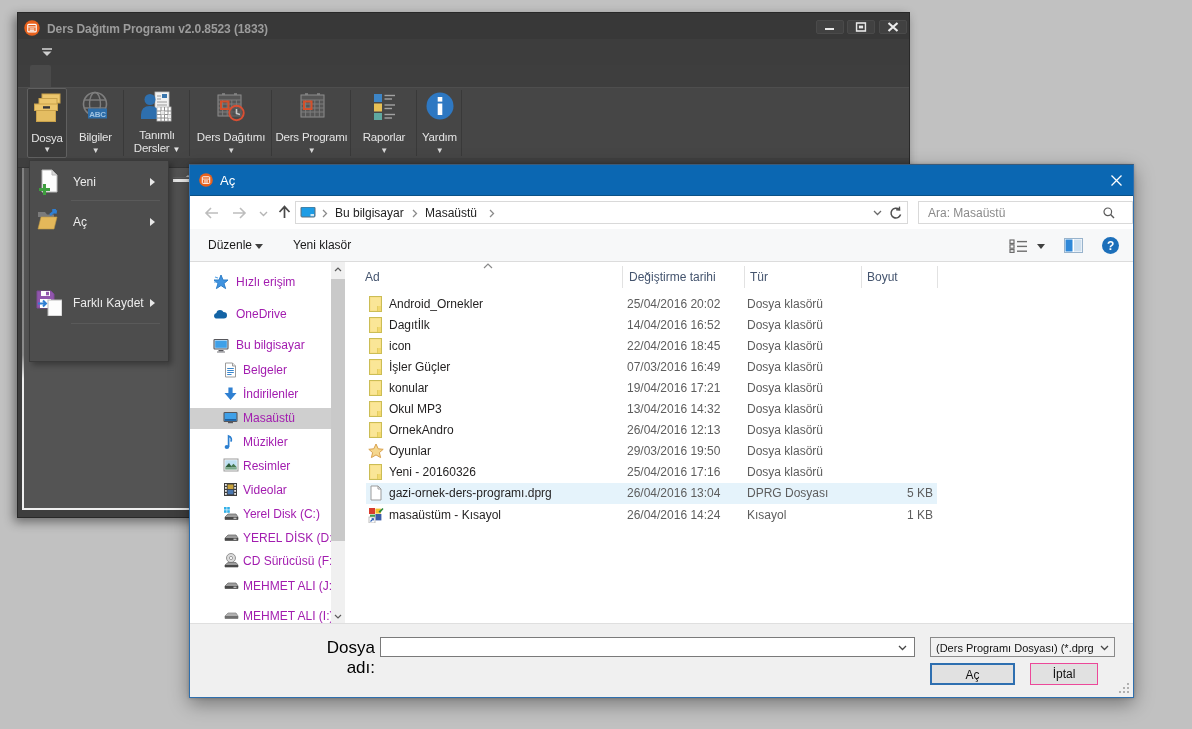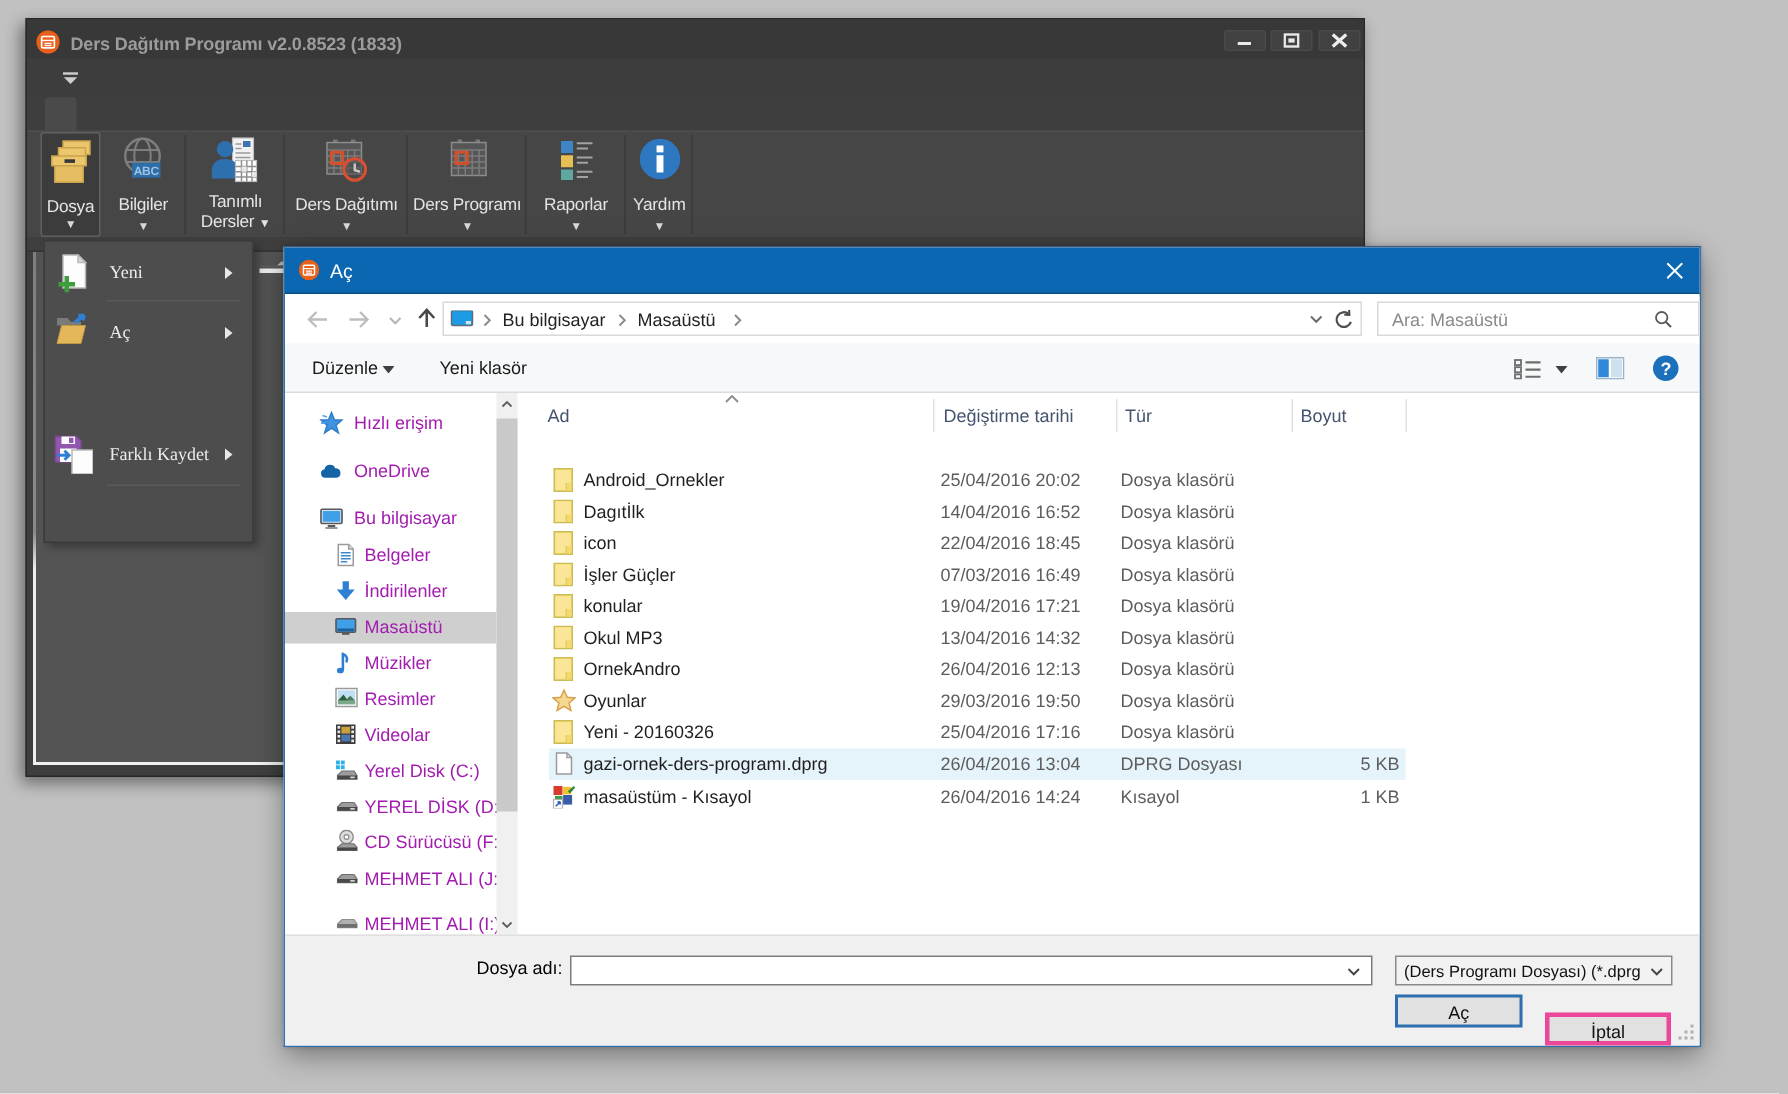--- a/index.html
+++ b/index.html
@@ -25,41 +25,41 @@
 .rbtn .sep { position:absolute; right:0; top:2px; bottom:2px; width:1px; background:#393939; }
 .rbtn .icon { position:absolute; top:3px; left:50%; transform:translateX(-50%); width:32px; height:32px; }
 .rbtn .lbl { position:absolute; top:38px; width:100%; line-height:13px; }
 .rbtn .caret { position:absolute; bottom:3px; width:100%; font-size:8px; color:#d8d8d8; }
 
 
 #menu { left:29px; top:160px; width:140px; height:202px; background:#4d4d4d;
   border:1px solid #3a3a3a; box-shadow: 3px 3px 6px rgba(0,0,0,.32); z-index:40; }
 .mitem { position:absolute; left:0; right:0; }
 .mitem .mico { position:absolute; left:6px; top:50%; transform:translateY(-50%); width:26px; height:26px; }
-.mitem .mtext { position:absolute; left:43px; top:50%; transform:translateY(-50%); font-size:12px; color:#ececec;font-family:Liberation Serif, serif; }
+.mitem .mtext { position:absolute; left:43px; top:50%; transform:translateY(-50%); font-size:12px; color:#ececec; }
 .mitem .marr { position:absolute; right:13px; top:50%; transform:translateY(-50%); width:0; height:0;
   border-left:5px solid #e8e8e8; border-top:4px solid transparent; border-bottom:4px solid transparent; }
 .msep { position:absolute; left:41px; right:8px; height:1px; background:#5a5a5a; }
 
 
 #dlg { left:189px; top:164px; width:945px; height:534px; background:#ffffff;
   border:1px solid #2f6fad; border-top-color:#3d5a77; box-shadow: 0 6px 18px rgba(0,0,0,.38), 0 0 3px rgba(0,0,0,.22); z-index:50; }
 #dlg-title { left:0; top:0; right:0; height:31px; background:#0b67b2; border-bottom:1px solid #0a5186; }
 #dlg-title .dttext { position:absolute; left:30px; top:8px; font-size:13px; color:#fff; }
 
 #nav-row { left:0; top:32px; right:0; height:32px; background:#fff; }
 #tool-row { left:0; top:64px; right:0; height:33px; background:#f7f8f9; border-bottom:1px solid #dcdcdc; }
 #content { left:0; top:97px; right:0; bottom:74px; background:#fff; overflow:hidden; }
 #bottom-bar { left:0; right:0; bottom:0; height:74px; background:#f0f0f0; border-top:1px solid #dfdfdf; }
 
 
 .side-item { position:absolute; height:21px; line-height:21px; font-size:12px; color:#a21caf; white-space:nowrap; }
 .side-item svg { position:absolute; top:2px; }
 
-.lrow { position:absolute; height:21px; line-height:21px; font-size:12px; color:#211f1f; white-space:nowrap;margin-top:16px; }
+.lrow { position:absolute; height:21px; line-height:21px; font-size:12px; color:#211f1f; white-space:nowrap; }
 .lrow .c2 { position:absolute; left:437px; color:#5d5d5d; }
 .lrow .c3 { position:absolute; left:557px; color:#5d5d5d; }
 .lrow .c4 { position:absolute; left:643px; width:100px; text-align:right; color:#5d5d5d; }
 .lrow svg.fico { position:absolute; left:178px; top:2px; }
 .lrow .fname { position:absolute; left:199px; }
 .hdr { position:absolute; font-size:12px; color:#44546e; }
 
 
 .btn { position:absolute; height:22px; background:#e1e1e1; font-size:12px; color:#111; text-align:center; line-height:20px; }
 </style>
@@ -608,35 +608,35 @@
             <path d="M2.5 14.5 L5.5 11.5 M5.5 11.5 L3.6 11.7 M5.5 11.5 L5.3 13.4" stroke="#2f62b8" stroke-width="1.1" fill="none"></path>
           </svg>
           <span class="fname">masaüstüm - Kısayol</span>
           <span class="c2">26/04/2016 14:24</span>
           <span class="c3">Kısayol</span>
           <span class="c4">1 KB</span>
         </div>
     </div>
   </div>
   <div id="bottom-bar" class="abs">
-    <div class="abs" style="left:119px;top:14px;width:66px;text-align:right;font-size:12px;color:#000">Dosya adı:</div>
+    <div class="abs" style="left:119px;top:14px;width:66px;text-align:right;font-size:17px;color:#000">Dosya adı:</div>
     <div class="abs" style="left:190px;top:13px;width:535px;height:20px;background:#fff;border:1px solid #7a7a7a">
       <svg class="abs" style="left:517px;top:7px" width="9" height="6" viewBox="0 0 9 6">
           <path d="M1 1 L4.5 4.5 L8 1" stroke="#464646" stroke-width="1.3" fill="none"></path>
         </svg>
     </div>
     <div class="abs" style="left:740px;top:13px;width:185px;height:20px;background:#f2f2f2;border:1px solid #8a8a8a;overflow:hidden">
       <span class="abs" style="left:5px;top:4px;font-size:11px;color:#111;white-space:nowrap">(Ders Programı Dosyası) (*.dprg</span>
       <div class="abs" style="right:0;top:0;width:17px;height:18px;background:#f2f2f2"></div>
       <svg class="abs" style="left:169px;top:7px" width="9" height="6" viewBox="0 0 9 6">
           <path d="M1 1 L4.5 4.5 L8 1" stroke="#464646" stroke-width="1.3" fill="none"></path>
         </svg>
     </div>
     <div class="btn" style="left:740px;top:39px;width:85px;border:2px solid #2e6fb0">Aç</div>
-    <div class="btn" style="left:840px;top:51px;width:84px;border:3px solid #ec4899">İptal</div>
+    <div class="btn" style="left:840px;top:39px;width:68px;border:1px solid #ec4899">İptal</div>
     <svg class="abs" style="left:928px;top:58px" width="13" height="13" viewBox="0 0 13 13">
         <g fill="#b0b0b0">
           <rect x="9" y="1" width="2" height="2"></rect>
           <rect x="9" y="5" width="2" height="2"></rect>
           <rect x="9" y="9" width="2" height="2"></rect>
           <rect x="5" y="5" width="2" height="2"></rect>
           <rect x="5" y="9" width="2" height="2"></rect>
           <rect x="1" y="9" width="2" height="2"></rect>
         </g>
       </svg>

